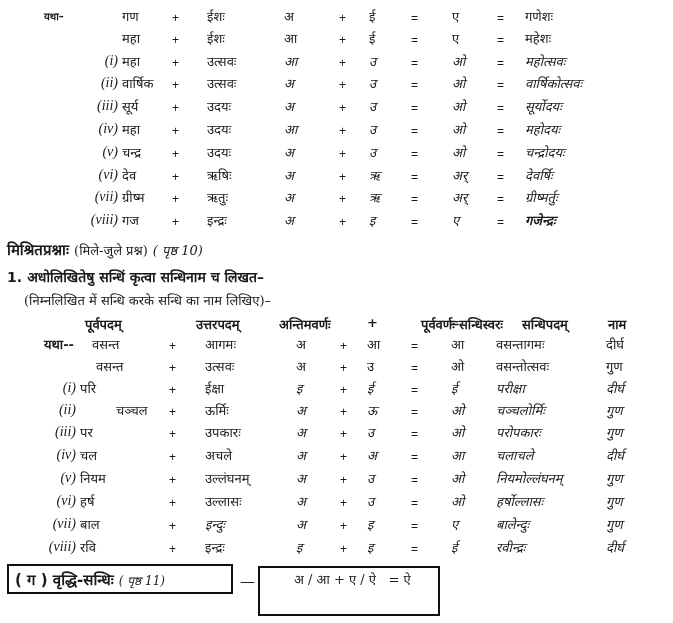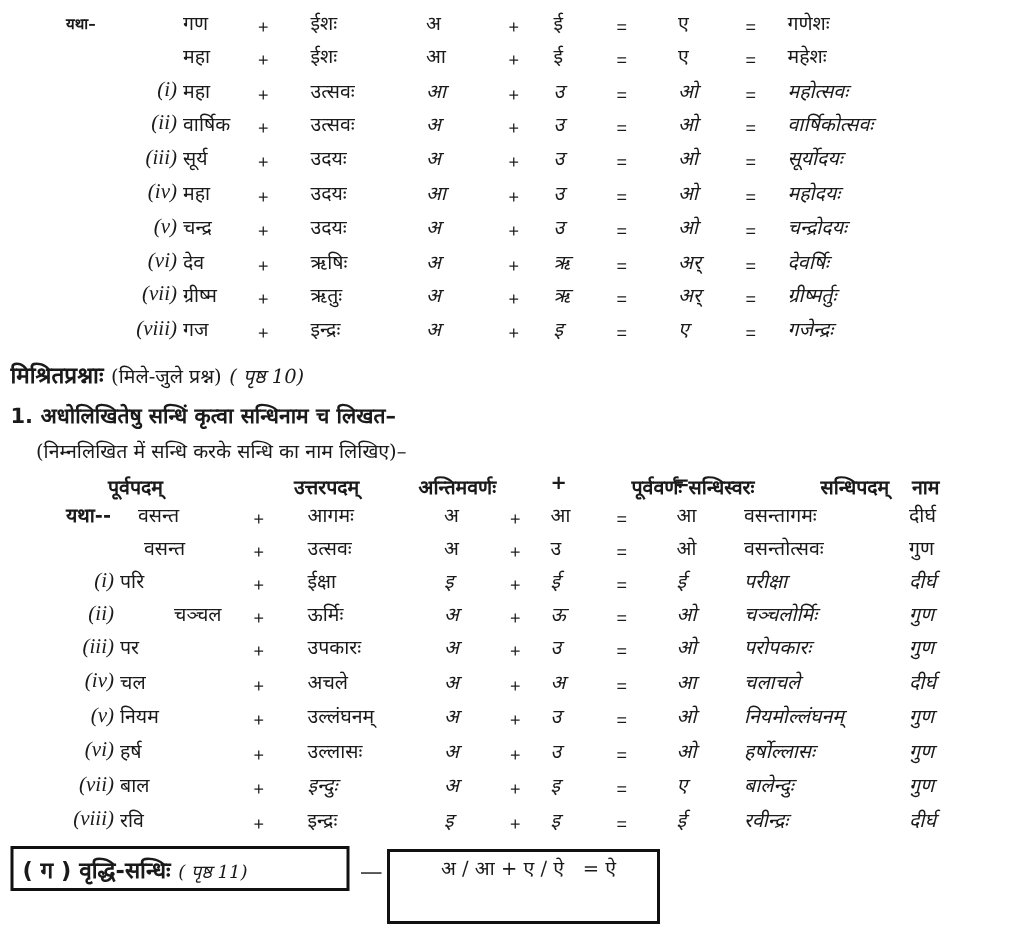--- a/index.html
+++ b/index.html
@@ -154,53 +154,53 @@
         <div class="abs t1 num" style="left: 0px; top: 212px; width: 118px; text-align: right;">(viii)</div>
         <div class="abs t1 " style="left: 122px; top: 213px;">गज</div>
         <div class="abs t1 op" style="left: 172px; top: 214px;">+</div>
         <div class="abs t1 " style="left: 207px; top: 213px;">इन्द्रः</div>
         <div class="abs t1 it" style="left: 284px; top: 213px;">अ</div>
         <div class="abs t1 op" style="left: 339px; top: 214px;">+</div>
         <div class="abs t1 it" style="left: 369px; top: 213px;">इ</div>
         <div class="abs t1 op" style="left: 411px; top: 214px;">=</div>
         <div class="abs t1 it" style="left: 452px; top: 213px;">ए</div>
         <div class="abs t1 op" style="left: 497px; top: 214px;">=</div>
-        <div class="abs t1 it" style="left: 525px; top: 213px;">गजेन्द्रः</div>
+        <div class="abs t1 it" style="left: 525px; top: 213px; font-weight: bold;">गजेन्द्रः</div>
       </div>
     </div>
 
   <div class="abs" style="left:7px; top:239px;">
     <span class="head">मिश्रितप्रश्नाः</span>
     <span class="sub">(मिले-जुले प्रश्न)</span>
     <span class="sub it">( पृष्ठ 10)</span>
   </div>
 
   <div class="abs" style="left:7px; top:267px;">
     <span class="head" style="font-size:14px;">1.</span>
     <span class="head" style="font-size:14px;">अधोलिखितेषु सन्धिं कृत्वा सन्धिनाम च लिखत–</span>
   </div>
   <div class="abs sub" style="left:24px; top:291px;">(निम्नलिखित में सन्धि करके सन्धि का नाम लिखिए)–</div>
 
-  <div class="abs colhead" style="left:72px; top:315px;">पूर्वपदम्</div>
+  <div class="abs colhead" style="left:85px; top:315px;">पूर्वपदम्</div>
   <div class="abs colhead" style="left:196px; top:315px;">उत्तरपदम्</div>
   <div class="abs colhead" style="left:279px; top:315px;">अन्तिमवर्णः</div>
   <div class="abs colhead" style="left:367px; top:315px;">+</div>
   <div class="abs colhead" style="left:378px; top:315px;margin-left:43px;">पूर्ववर्णः</div>
   <div class="abs colhead" style="left:449px; top:315px;">=</div>
   <div class="abs colhead" style="left:459px; top:315px;">सन्धिस्वरः</div>
-  <div class="abs colhead" style="left:547px; top:315px;">सन्धिपदम्</div>
+  <div class="abs colhead" style="left:522px; top:315px;">सन्धिपदम्</div>
   <div class="abs colhead" style="left:608px; top:315px;">नाम</div>
 
   <div class="abs t1 bold" style="left:44px; top:337px; font-size:13px;">यथा--</div>
 
   <div id="sec2">
       <div>
         <div class="abs t1 " style="left: 92px; top: 337px;">वसन्त</div>
         <div class="abs t1 op" style="left: 169px; top: 338px;">+</div>
-        <div class="abs t1 " style="left: 205px; top: 337px;">आगमः</div>
+        <div class="abs t1 " style="left: 205px; top: 337px; font-family: Liberation Serif, serif;">आगमः</div>
         <div class="abs t1 " style="left: 296px; top: 337px;">अ</div>
         <div class="abs t1 op" style="left: 340px; top: 338px;">+</div>
         <div class="abs t1 " style="left: 367px; top: 337px;">आ</div>
         <div class="abs t1 op" style="left: 411px; top: 338px;">=</div>
         <div class="abs t1 " style="left: 451px; top: 337px;">आ</div>
         <div class="abs t1 " style="left: 496px; top: 337px;">वसन्तागमः</div>
         <div class="abs t1 " style="left: 606px; top: 337px;">दीर्घ</div>
       </div>
       <div>
         <div class="abs t1 " style="left: 96px; top: 359px;">वसन्त</div>

